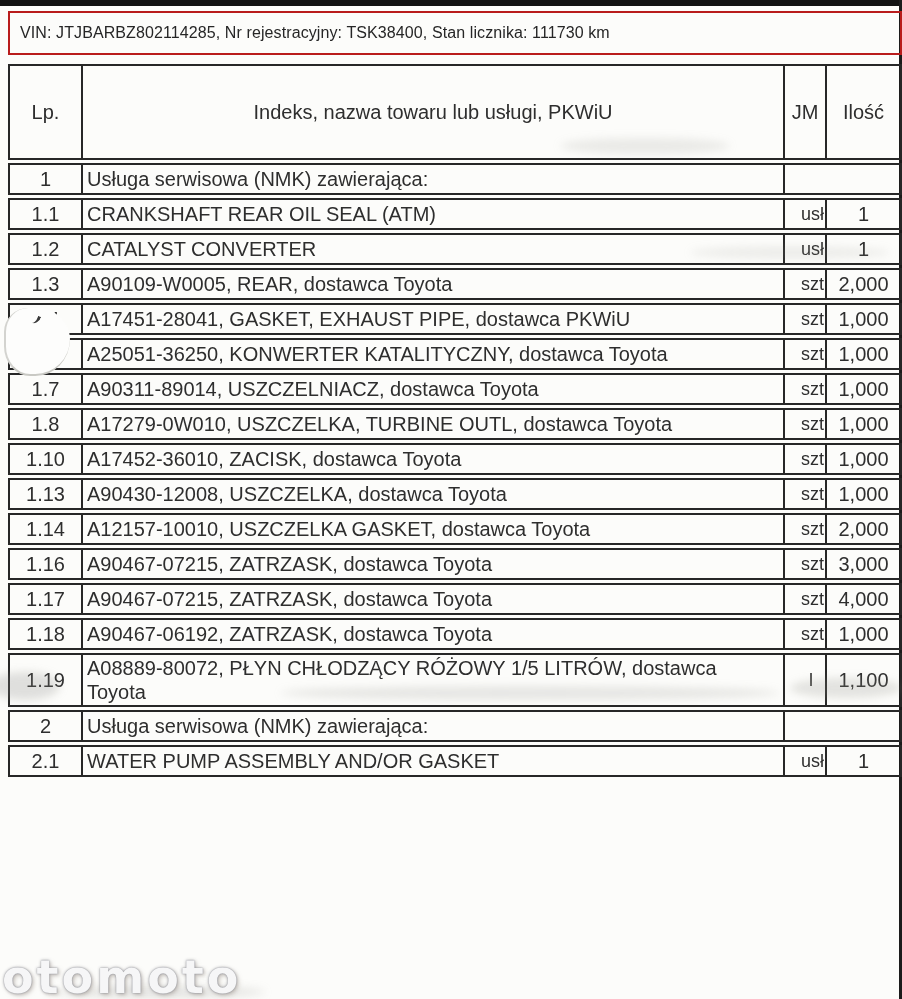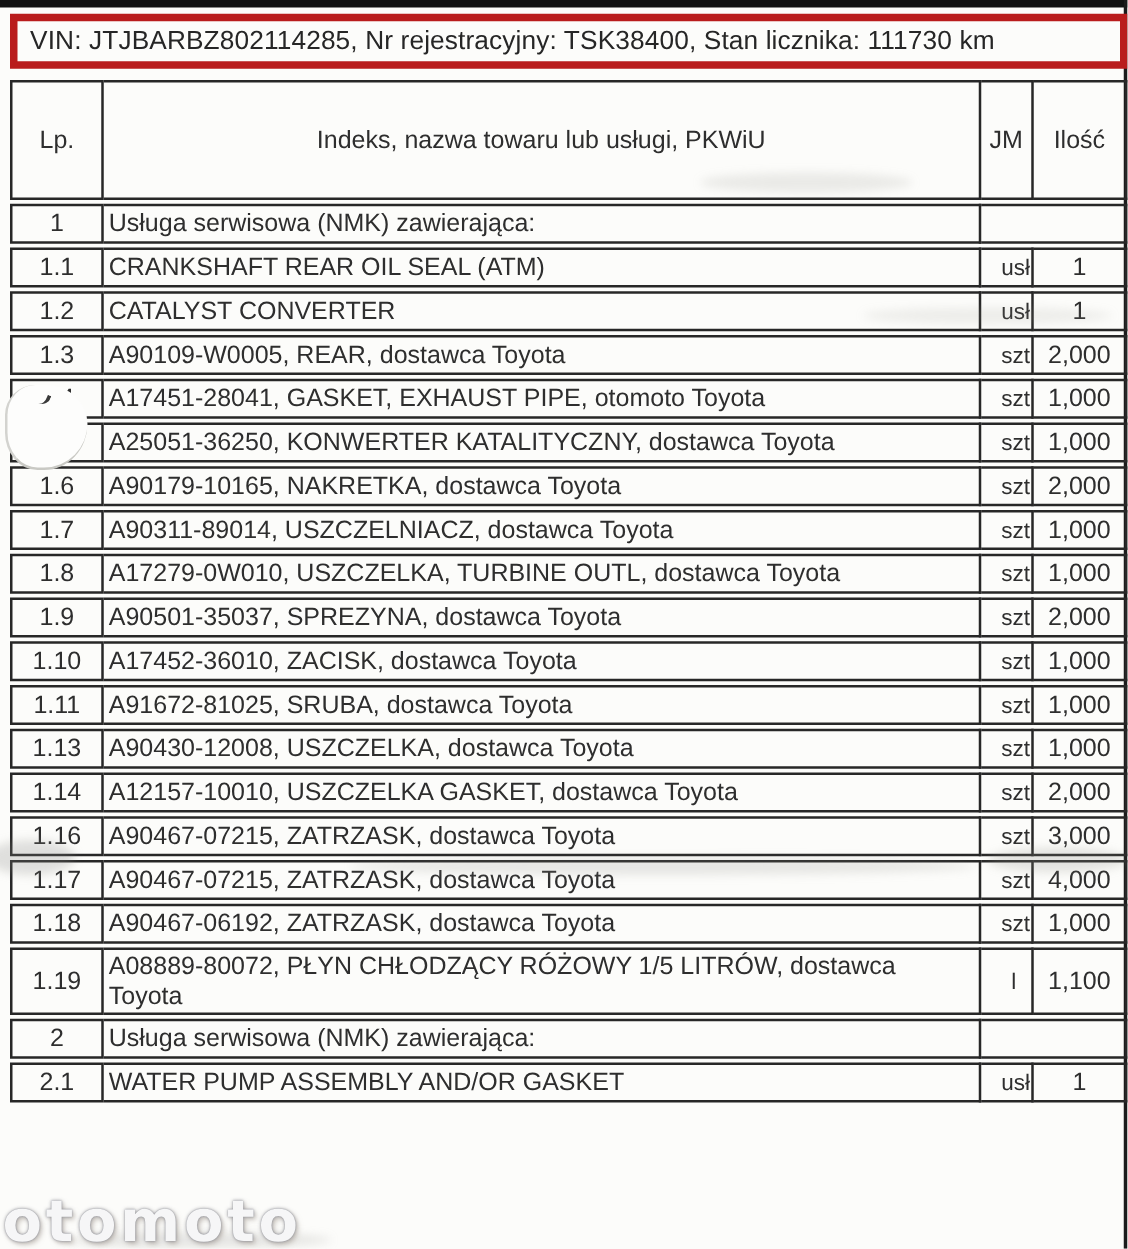--- a/index.html
+++ b/index.html
@@ -18,23 +18,23 @@
   .s1{left:560px;top:138px;width:170px;height:16px;background:rgba(140,140,134,.16);}
   .s2{left:690px;top:246px;width:200px;height:13px;background:rgba(150,150,144,.14);}
   .s3{left:-10px;top:672px;width:70px;height:28px;background:rgba(135,135,130,.24);}
   .s4{left:280px;top:686px;width:500px;height:14px;background:rgba(145,145,138,.20);}
   .s5{left:790px;top:678px;width:112px;height:20px;background:rgba(140,140,134,.22);}
   .s6{left:55px;top:986px;width:210px;height:12px;background:rgba(150,150,144,.22);}
 
   
   .vin-box{
     position:absolute;left:8px;top:11px;width:894px;height:44px;
-    box-sizing:border-box;border:6px solid #b91c1c;
+    box-sizing:border-box;border:2px solid #b91c1c;
     display:flex;align-items:center;padding-left:10px;
-    font-size:21px;letter-spacing:.1px;color:#262626;
+    font-size:16px;letter-spacing:.1px;color:#262626;
   }
 
   
   table.parts{
     position:absolute;left:8px;top:61px;width:894px;
     table-layout:fixed;border-collapse:separate;border-spacing:0 3px;
   }
   .parts th,.parts td{
     box-sizing:border-box;
     border:2px solid #272727;
@@ -119,63 +119,45 @@
     <td class="qty">1</td>
   </tr>
       <tr>
     <td class="lp">1.3</td>
     <td class="name">A90109-W0005, REAR, dostawca Toyota</td>
     <td class="jm">szt</td>
     <td class="qty">2,000</td>
   </tr>
       <tr>
     <td class="lp">1.4</td>
-    <td class="name">A17451-28041, GASKET, EXHAUST PIPE, otomoto Toyota</td>
+    <td class="name">A17451-28041, GASKET, EXHAUST PIPE, dostawca PKWiU</td>
     <td class="jm">szt</td>
     <td class="qty">1,000</td>
   </tr>
       <tr>
     <td class="lp">1.5</td>
     <td class="name">A25051-36250, KONWERTER KATALITYCZNY, dostawca Toyota</td>
     <td class="jm">szt</td>
     <td class="qty">1,000</td>
   </tr>
       <tr>
-    <td class="lp">1.6</td>
-    <td class="name">A90179-10165, NAKRETKA, dostawca Toyota</td>
-    <td class="jm">szt</td>
-    <td class="qty">2,000</td>
-  </tr>
-      <tr>
     <td class="lp">1.7</td>
     <td class="name">A90311-89014, USZCZELNIACZ, dostawca Toyota</td>
     <td class="jm">szt</td>
     <td class="qty">1,000</td>
   </tr>
       <tr>
     <td class="lp">1.8</td>
     <td class="name">A17279-0W010, USZCZELKA, TURBINE OUTL, dostawca Toyota</td>
     <td class="jm">szt</td>
     <td class="qty">1,000</td>
   </tr>
       <tr>
-    <td class="lp">1.9</td>
-    <td class="name">A90501-35037, SPREZYNA, dostawca Toyota</td>
-    <td class="jm">szt</td>
-    <td class="qty">2,000</td>
-  </tr>
-      <tr>
     <td class="lp">1.10</td>
     <td class="name">A17452-36010, ZACISK, dostawca Toyota</td>
-    <td class="jm">szt</td>
-    <td class="qty">1,000</td>
-  </tr>
-      <tr>
-    <td class="lp">1.11</td>
-    <td class="name">A91672-81025, SRUBA, dostawca Toyota</td>
     <td class="jm">szt</td>
     <td class="qty">1,000</td>
   </tr>
       <tr>
     <td class="lp">1.13</td>
     <td class="name">A90430-12008, USZCZELKA, dostawca Toyota</td>
     <td class="jm">szt</td>
     <td class="qty">1,000</td>
   </tr>
       <tr>

